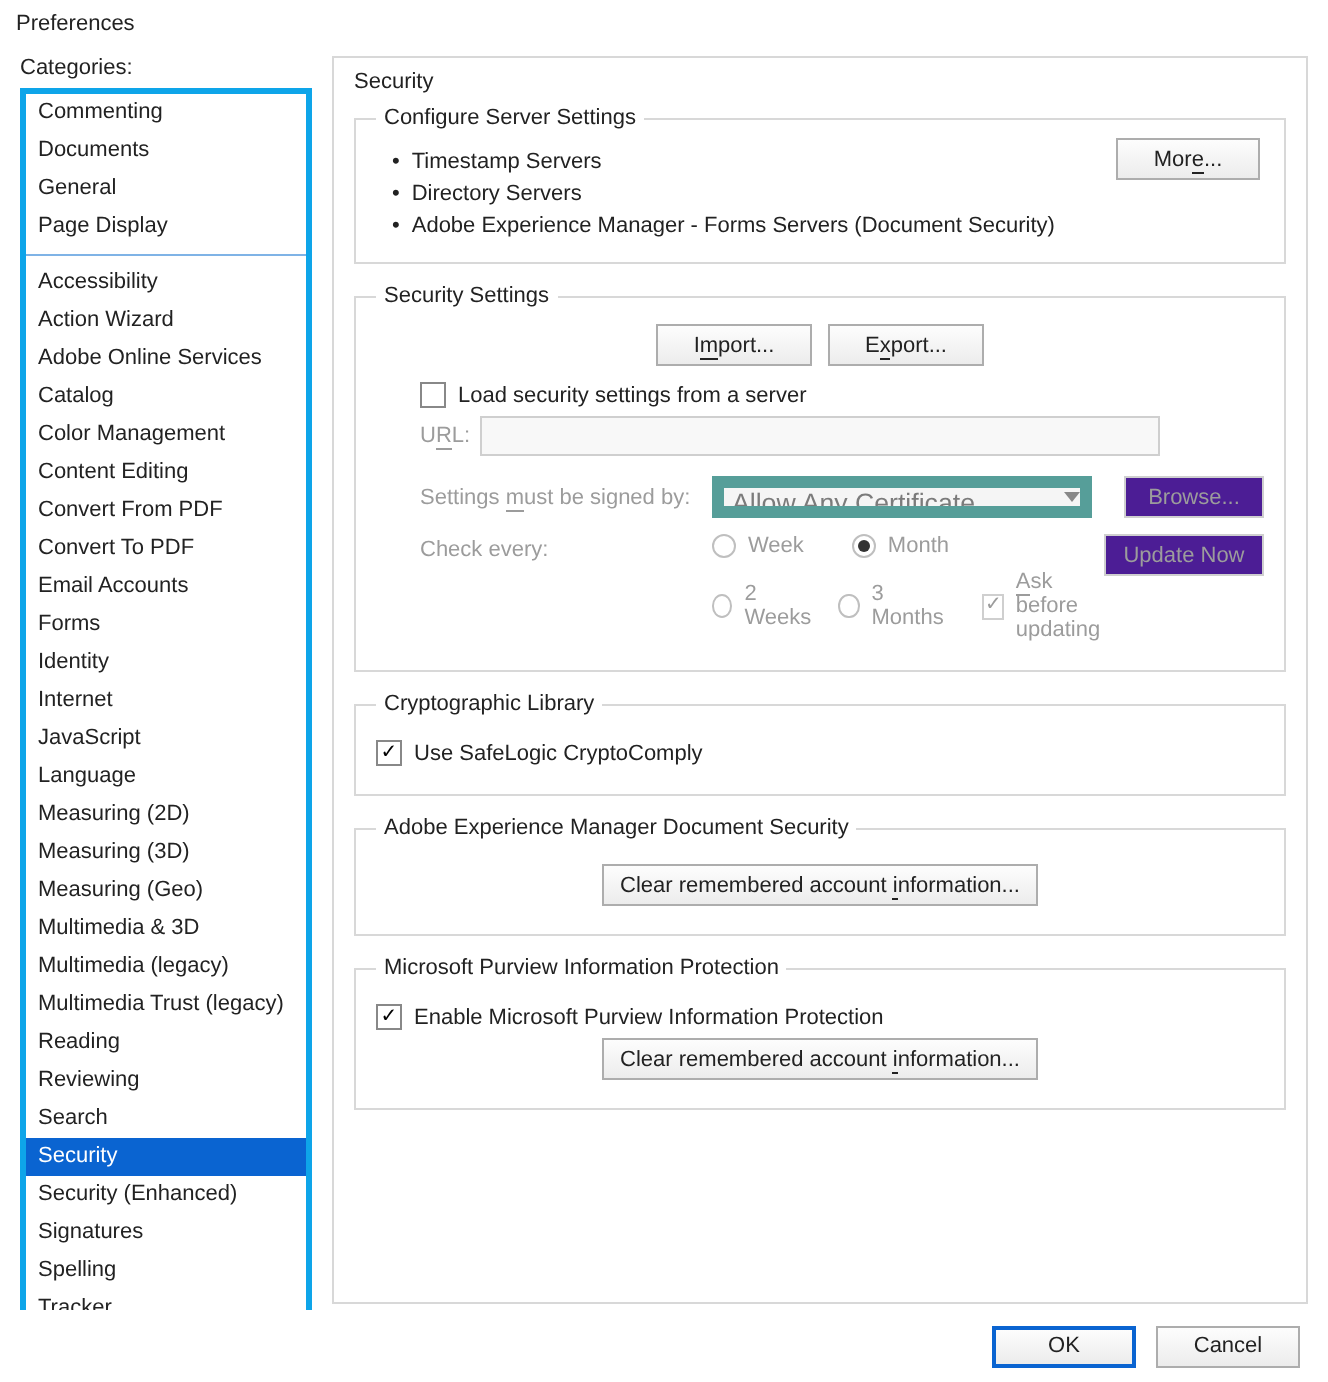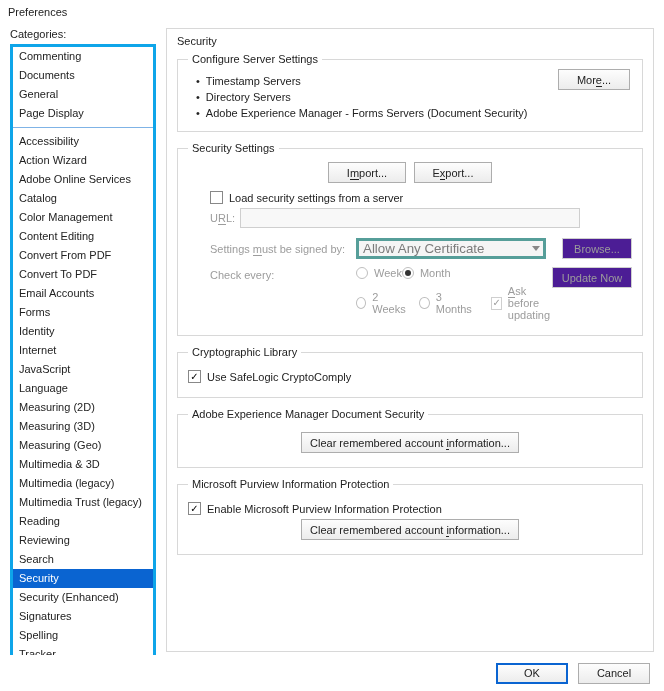--- a/index.html
+++ b/index.html
@@ -62,21 +62,21 @@
   .right-float { position: absolute; right: 12px; }
   .row { display: flex; align-items: center; gap: 6px; margin: 4px 0; }
   .row.center { justify-content: center; }
   .lbl-muted { color: #9c9c9c; }
   input[type=text].url {
     border: 1px solid #cfcfcf; background: #f8f8f8;
     height: 20px; width: 340px; padding: 2px 4px;
     color: #9c9c9c;
   }
   select.sel {
-    border: 3px solid #0f766e; background: #f1f1f1;
+    border: 6px solid #0f766e; background: #f1f1f1;
     height: 21px; width: 190px; padding: 0 4px; color: #444;
     appearance: none;
   }
   .sel-wrap { position: relative; display: inline-block; }
   .sel-wrap::after {
     content: ""; position: absolute; right: 6px; top: 8px;
     width: 0; height: 0;
     border-left: 4px solid transparent; border-right: 4px solid transparent;
     border-top: 5px solid #888;
     pointer-events: none;
@@ -207,21 +207,21 @@
                 </select>
               </span>
               <div class="btn disabled" style="margin-left:auto; min-width:70px">
                   <span>Browse...</span>
                 </div>
             </div>
 
             <div class="row" style="margin-top:8px; align-items:flex-start">
               <span class="lbl-muted" style="width:140px; padding-top:2px">Check every:</span>
               <div style="display:inline-block; width:190px">
-                <div style="display:flex; margin-bottom:6px">
+                <div style="display:flex; gap:24px; margin-bottom:6px">
                   <span class="chk">
                     <span class="radio disabled"></span>
                     <span class="lbl-muted">Week</span>
                   </span>
                   <span class="chk">
                     <span class="radio disabled sel"></span>
                     <span class="lbl-muted">Month</span>
                   </span>
                 </div>
                 <div style="display:flex; gap:12px">

